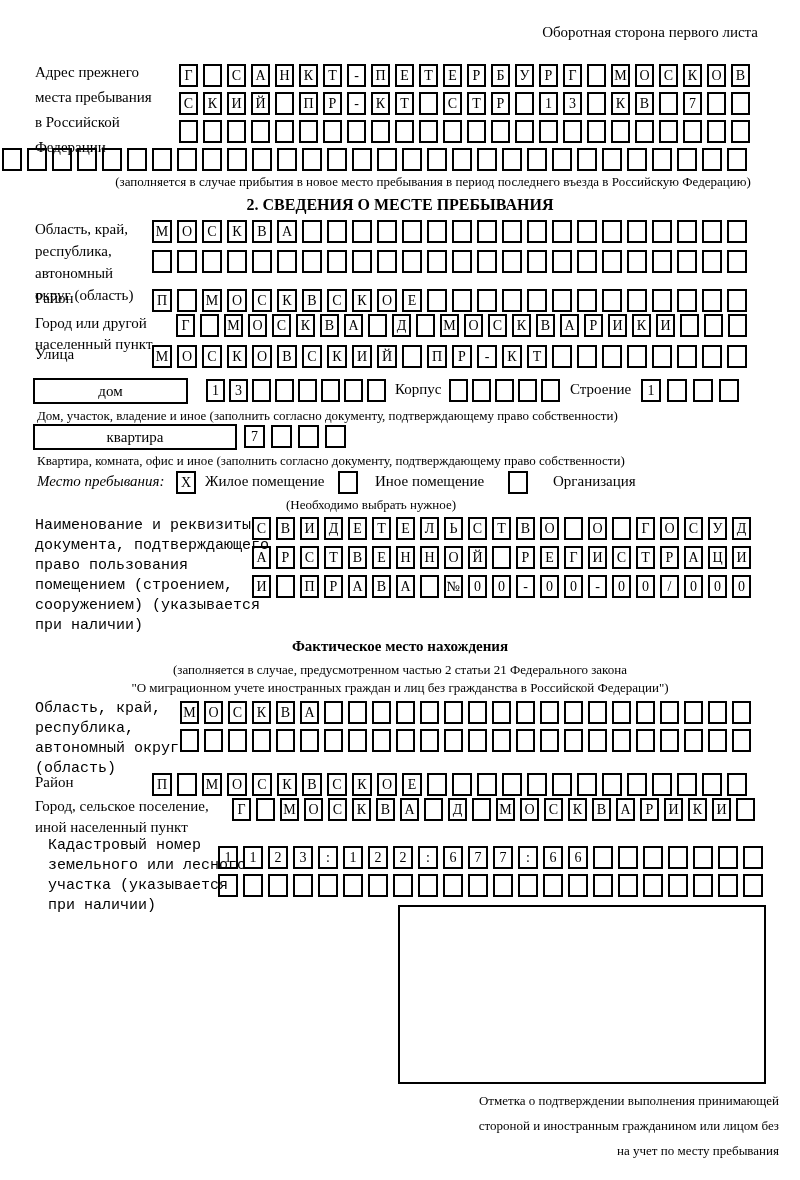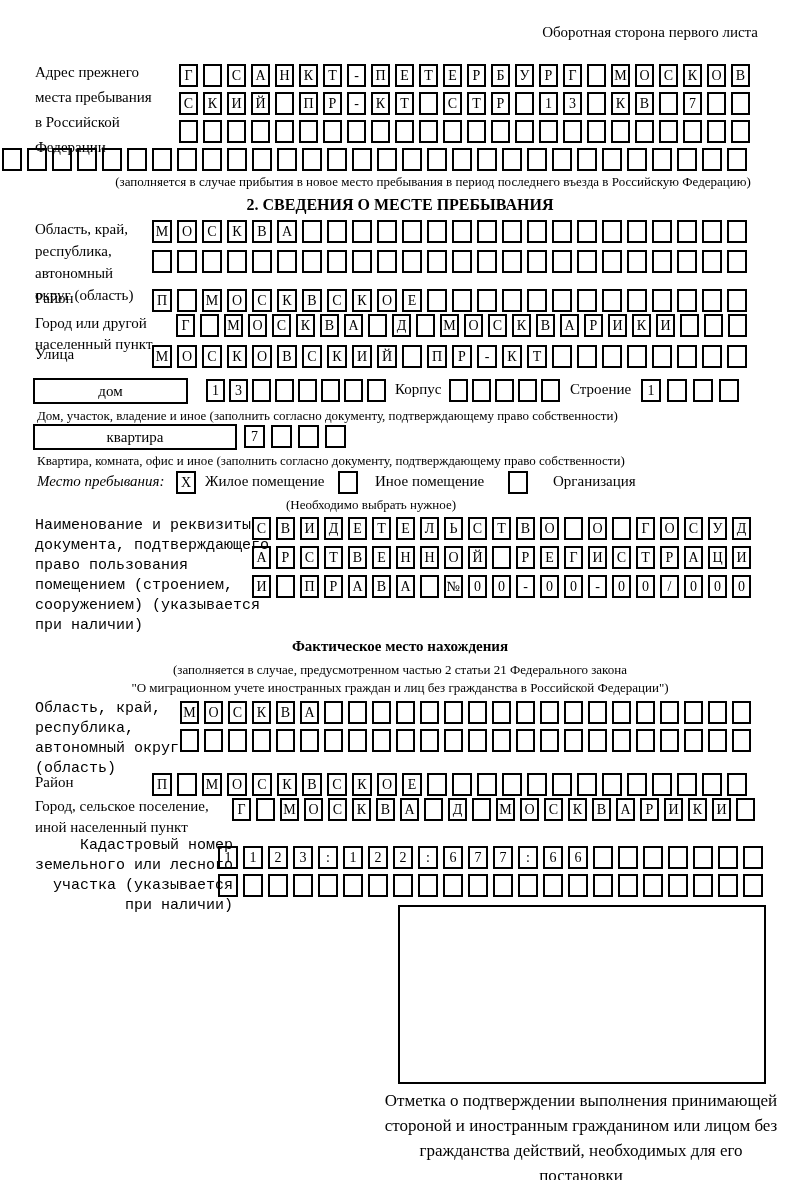--- a/index.html
+++ b/index.html
@@ -20,21 +20,21 @@
   .p27 .cb{width:21px;margin-right:6px;}
   .bigbox{position:absolute;box-sizing:border-box;border:2px solid #000;height:26px;
           text-align:center;font-size:15px;line-height:22px;}
   .chk{position:absolute;box-sizing:border-box;width:20px;height:23px;border:2px solid #000;
        text-align:center;font-size:14px;line-height:19px;}
   .stamp{position:absolute;border:2px solid #000;background:#fff;}
   .lh25 div{line-height:25px;}
   .lh22 div{line-height:22px;}
   .lh21 div{line-height:21px;}
   .lh20 div{line-height:20px;font-family:Liberation Mono, monospace;}
-  .capline div{font-size:17px;line-height:25px;}
+  .capline div{font-size:13px;line-height:25px;text-align:right;}
 </style>
 </head>
 <body>
 
 <div id="page">
 
   <div class="abs lbl" style="top:24px;right:42px;">Оборотная сторона первого листа</div>
 
   <div class="abs lbl lh25" style="left:35px;top:60px;">
       <div>Адрес прежнего</div>
@@ -119,30 +119,29 @@
 
   <div class="abs lbl" style="left:35px;top:774px;">Район</div>
   <div class="row p25" style="left:152px;top:773px;"><span class="cb">П</span><span class="cb"></span><span class="cb">М</span><span class="cb">О</span><span class="cb">С</span><span class="cb">К</span><span class="cb">В</span><span class="cb">С</span><span class="cb">К</span><span class="cb">О</span><span class="cb">Е</span><span class="cb"></span><span class="cb"></span><span class="cb"></span><span class="cb"></span><span class="cb"></span><span class="cb"></span><span class="cb"></span><span class="cb"></span><span class="cb"></span><span class="cb"></span><span class="cb"></span><span class="cb"></span><span class="cb"></span></div>
 
   <div class="abs lbl lh21" style="left:35px;top:796px;">
       <div>Город, сельское поселение,</div>
       <div>иной населенный пункт</div>
     </div>
   <div class="row" style="left:232px;top:798px;"><span class="cb">Г</span><span class="cb"></span><span class="cb">М</span><span class="cb">О</span><span class="cb">С</span><span class="cb">К</span><span class="cb">В</span><span class="cb">А</span><span class="cb"></span><span class="cb">Д</span><span class="cb"></span><span class="cb">М</span><span class="cb">О</span><span class="cb">С</span><span class="cb">К</span><span class="cb">В</span><span class="cb">А</span><span class="cb">Р</span><span class="cb">И</span><span class="cb">К</span><span class="cb">И</span><span class="cb"></span></div>
 
-  <div class="abs lbl lh20" style="left:35px;top:836px;text-align:right;">
+  <div class="abs lbl lh20" style="left:48px;top:836px;">
       <div>Кадастровый номер</div>
       <div>земельного или лесного</div>
       <div>участка (указывается</div>
       <div>при наличии)</div>
     </div>
   <div class="row p25" style="left:218px;top:846px;"><span class="cb">1</span><span class="cb">1</span><span class="cb">2</span><span class="cb">3</span><span class="cb">:</span><span class="cb">1</span><span class="cb">2</span><span class="cb">2</span><span class="cb">:</span><span class="cb">6</span><span class="cb">7</span><span class="cb">7</span><span class="cb">:</span><span class="cb">6</span><span class="cb">6</span><span class="cb"></span><span class="cb"></span><span class="cb"></span><span class="cb"></span><span class="cb"></span><span class="cb"></span><span class="cb"></span></div>
   <div class="row p25" style="left:218px;top:874px;"><span class="cb"></span><span class="cb"></span><span class="cb"></span><span class="cb"></span><span class="cb"></span><span class="cb"></span><span class="cb"></span><span class="cb"></span><span class="cb"></span><span class="cb"></span><span class="cb"></span><span class="cb"></span><span class="cb"></span><span class="cb"></span><span class="cb"></span><span class="cb"></span><span class="cb"></span><span class="cb"></span><span class="cb"></span><span class="cb"></span><span class="cb"></span><span class="cb"></span></div>
 
   <div class="stamp" style="left:398px;top:905px;width:364px;height:175px;"></div>
   <div class="abs capline" style="left:383px;top:1088px;width:396px;text-align:center;">
       <div>Отметка о подтверждении выполнения принимающей</div>
       <div>стороной и иностранным гражданином или лицом без</div>
-      <div>гражданства действий, необходимых для его постановки</div>
       <div>на учет по месту пребывания</div>
     </div>
 
 </div>
 
 </body></html>

